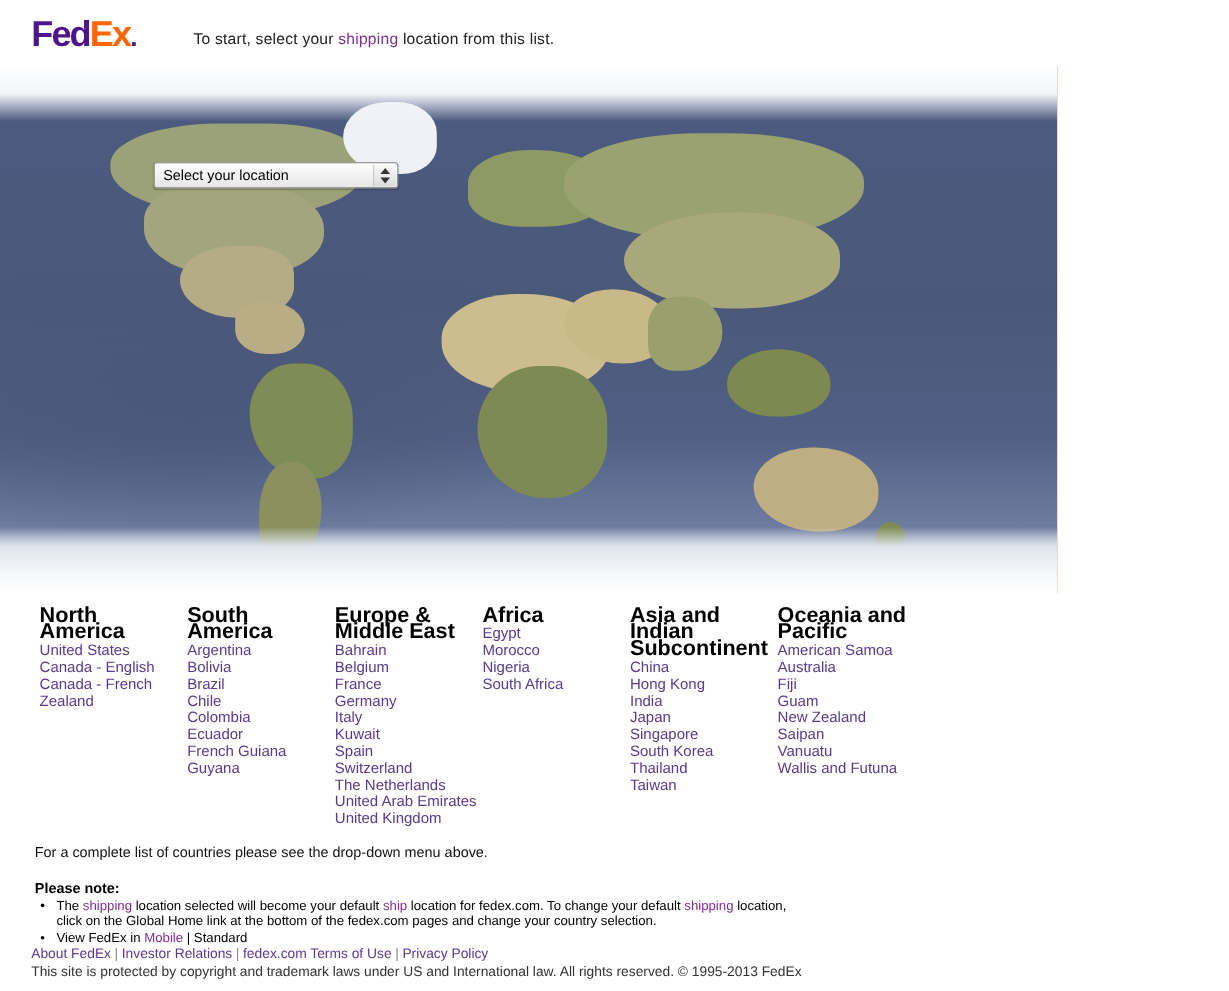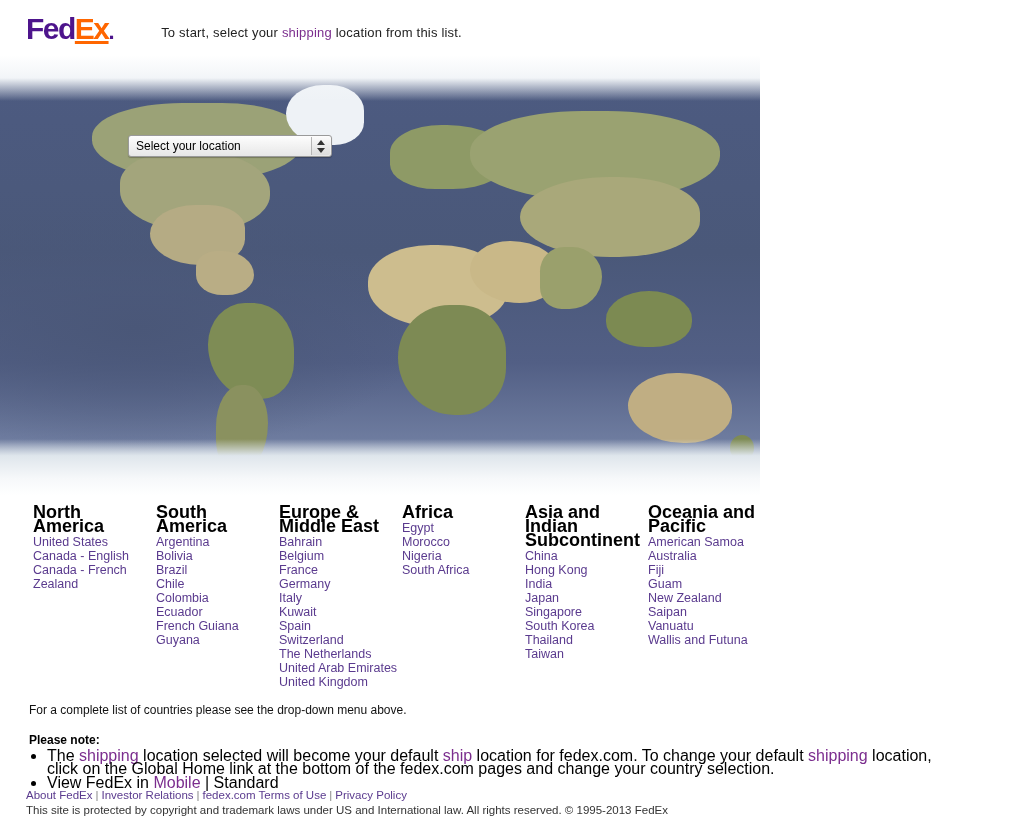--- a/index.html
+++ b/index.html
@@ -34,37 +34,37 @@
   }
   #logo {
     font-family: "Liberation Sans", sans-serif;
     font-size: 30px;
     font-weight: bold;
     letter-spacing: -1.5px;
     line-height: 1;
     white-space: nowrap;
   }
   #logo .fed { color: #4d148c; }
-  #logo .ex { color: #ff6600; text-decoration: underline; }
+  #logo .ex { color: #ff6600; }
   #logo .dot {
     color: #4d148c;
     font-size: 22px;
   }
   #intro {
     margin-left: 48px;
     margin-top: 11px;
     font-size: 13px;
     color: #222;
     letter-spacing: 0.2px;
   }
 
   
   #map-wrap {
     position: relative;
-    width: 760px;
+    width: 881px;
     height: 440px;
     margin: 5px 0 0 0;
     overflow: hidden;
     background: #c2410c;
   }
   #ocean {
     position: absolute;
     inset: 0;
     background:
       radial-gradient(ellipse 55% 40% at 18% 62%, #4a5778 0%, rgba(74,87,120,0) 70%),
@@ -184,21 +184,21 @@
   #please-note .pn-title {
     font-weight: bold;
     font-size: 12px;
     margin-bottom: 2px;
   }
   #please-note ul {
     margin: 0;
     padding-left: 18px;
   }
   #please-note li {
-    font-size: 16px;
+    font-size: 11px;
     line-height: 13px;
     margin-bottom: 1px;
   }
 
   
   #footer {
     position: absolute;
     left: 26px;
     bottom: 8px;
     font-size: 11.5px;

